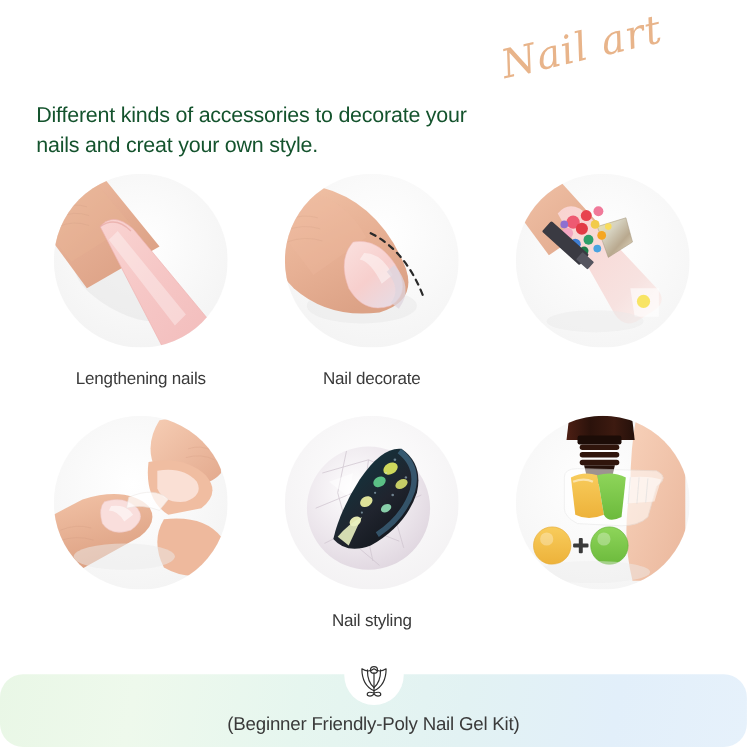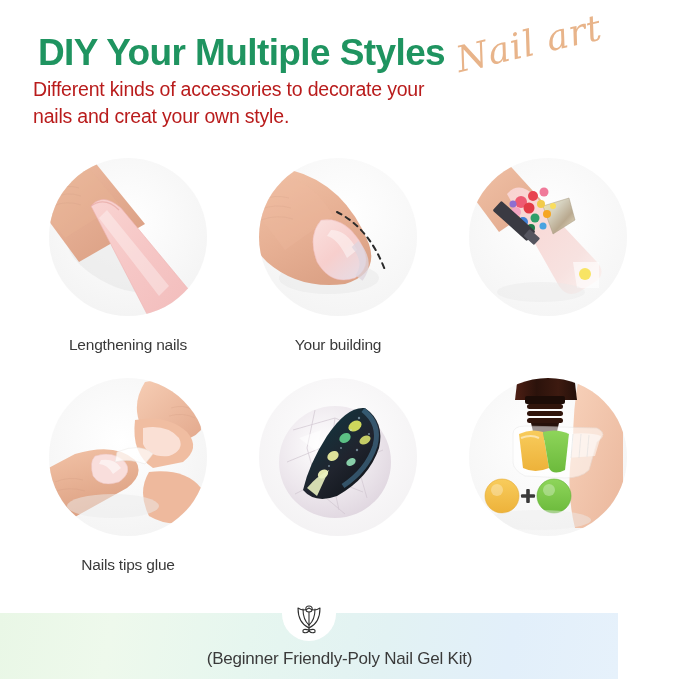--- a/index.html
+++ b/index.html
@@ -42,23 +42,23 @@
     font-size: 36px;
     color: #e8b48a;
     transform: rotate(-13deg);
     transform-origin: left top;
     white-space: nowrap;
     letter-spacing: 1px;
   }
   .subtitle {
     position: absolute;
     left: 33px;
-    top: 76px;
+    top: 92px;
     font-size: 19.5px;
-    color: #b91c1c;
+    color: #14532d;
     line-height: 27px;
     width: 430px;
     letter-spacing: -0.2px;
   }
 
   
   .grid {
     position: absolute;
     left: 0;
     top: 158px;
@@ -94,30 +94,31 @@
   }
 
   
   .ph-svg { display:block; width:158px; height:158px; }
 
   
   .footer {
     position: absolute;
     left: 0;
     top: 613px;
-    width: 618px;
+    width: 679px;
     height: 66px;
     background: linear-gradient(100deg,
         #e9f7e6 0%,
         #eef9ec 18%,
         #e6f6ef 40%,
         #e2f2f3 62%,
         #e2effa 82%,
         #e6f1fb 100%);
     overflow: visible;
+    border-radius: 21px;
   }
   .footer-notch {
     position: absolute;
     left: 50%;
     top: -16px;
     width: 54px;
     height: 44px;
     margin-left: -27px;
     background: #ffffff;
     border-radius: 0 0 28px 28px;
@@ -138,21 +139,20 @@
     text-align: center;
     font-size: 17px;
     color: #3a3a3a;
     letter-spacing: -0.2px;
   }
 </style>
 </head>
 <body>
 
 <div class="header">
-  <div class="title">DIY Your Multiple Styles</div>
   <div class="script-word">Nail art</div>
   <div class="subtitle">Different kinds of accessories to decorate your nails and creat your own style.</div>
 </div>
 
 <div class="grid">
 
   <div class="row">
 
     <div class="cell c0">
       <div class="photo">
@@ -217,21 +217,21 @@
           <path d="M 72 72 Q 88 72 98 92 L 88 100 Q 78 80 68 78 Z" fill="#ffffff" opacity="0.45"></path>
           <path d="M 96 86 Q 112 104 100 120" fill="none" stroke="#ddd4de" stroke-width="9" opacity="0.75"></path>
           <path d="M 78 54 Q 110 70 126 112" fill="none" stroke="#2a2a2a" stroke-width="2" stroke-dasharray="5 5" stroke-linecap="round"></path>
           <g stroke="#cf9d84" stroke-width="0.5" opacity="0.45" fill="none">
             <path d="M 2 42 Q 16 36 30 40"></path>
             <path d="M 0 52 Q 16 45 32 50"></path>
             <path d="M 2 62 Q 18 56 34 61"></path>
           </g>
         </svg>
       </div>
-      <div class="caption">Your building</div>
+      <div class="caption">Nail decorate</div>
     </div>
 
     <div class="cell c2">
       <div class="photo">
         <svg class="ph-svg" viewBox="0 0 158 158">
           <defs>
             <linearGradient id="skin3" x1="0" y1="0" x2="1" y2="1">
               <stop offset="0%" stop-color="#f3c5aa"></stop>
               <stop offset="100%" stop-color="#e0a78b"></stop>
             </linearGradient>
@@ -312,21 +312,20 @@
           <path d="M 68 74 Q 92 64 104 76 L 96 86 Q 80 80 66 84 Z" fill="#ffffff" opacity="0.75" stroke="#e8e4e0" stroke-width="0.6"></path>
           <ellipse cx="64" cy="128" rx="46" ry="12" fill="#ebebeb" opacity="0.5"></ellipse>
           <g stroke="#c9937a" stroke-width="0.5" opacity="0.4" fill="none">
             <path d="M 6 104 Q 20 98 34 102"></path>
             <path d="M 4 114 Q 20 108 36 113"></path>
             <path d="M 122 30 Q 134 26 144 32"></path>
             <path d="M 120 38 Q 134 34 146 40"></path>
           </g>
         </svg>
       </div>
-      <div class="caption">Nails tips glue</div>
     </div>
 
     <div class="cell c1">
       <div class="photo">
         <svg class="ph-svg" viewBox="0 0 158 158">
           <defs>
             <radialGradient id="bg5" cx="0.5" cy="0.4" r="0.8">
               <stop offset="0%" stop-color="#ffffff"></stop>
               <stop offset="100%" stop-color="#f0eef0"></stop>
             </radialGradient>
@@ -373,20 +372,21 @@
           <g fill="#bfe0f0" opacity="0.5">
             <circle cx="100" cy="40" r="1.2"></circle>
               <circle cx="92" cy="52" r="1"></circle>
             <circle cx="110" cy="56" r="1.1"></circle>
               <circle cx="82" cy="70" r="1"></circle>
             <circle cx="98" cy="72" r="1.2"></circle>
               <circle cx="70" cy="88" r="1"></circle>
           </g>
         </svg>
       </div>
+      <div class="caption">Nail styling</div>
     </div>
 
     <div class="cell c2">
       <div class="photo">
         <svg class="ph-svg" viewBox="0 0 158 158">
           <defs>
             <radialGradient id="bg6" cx="0.45" cy="0.4" r="0.8">
               <stop offset="0%" stop-color="#ffffff"></stop>
               <stop offset="100%" stop-color="#f2f2f2"></stop>
             </radialGradient>

